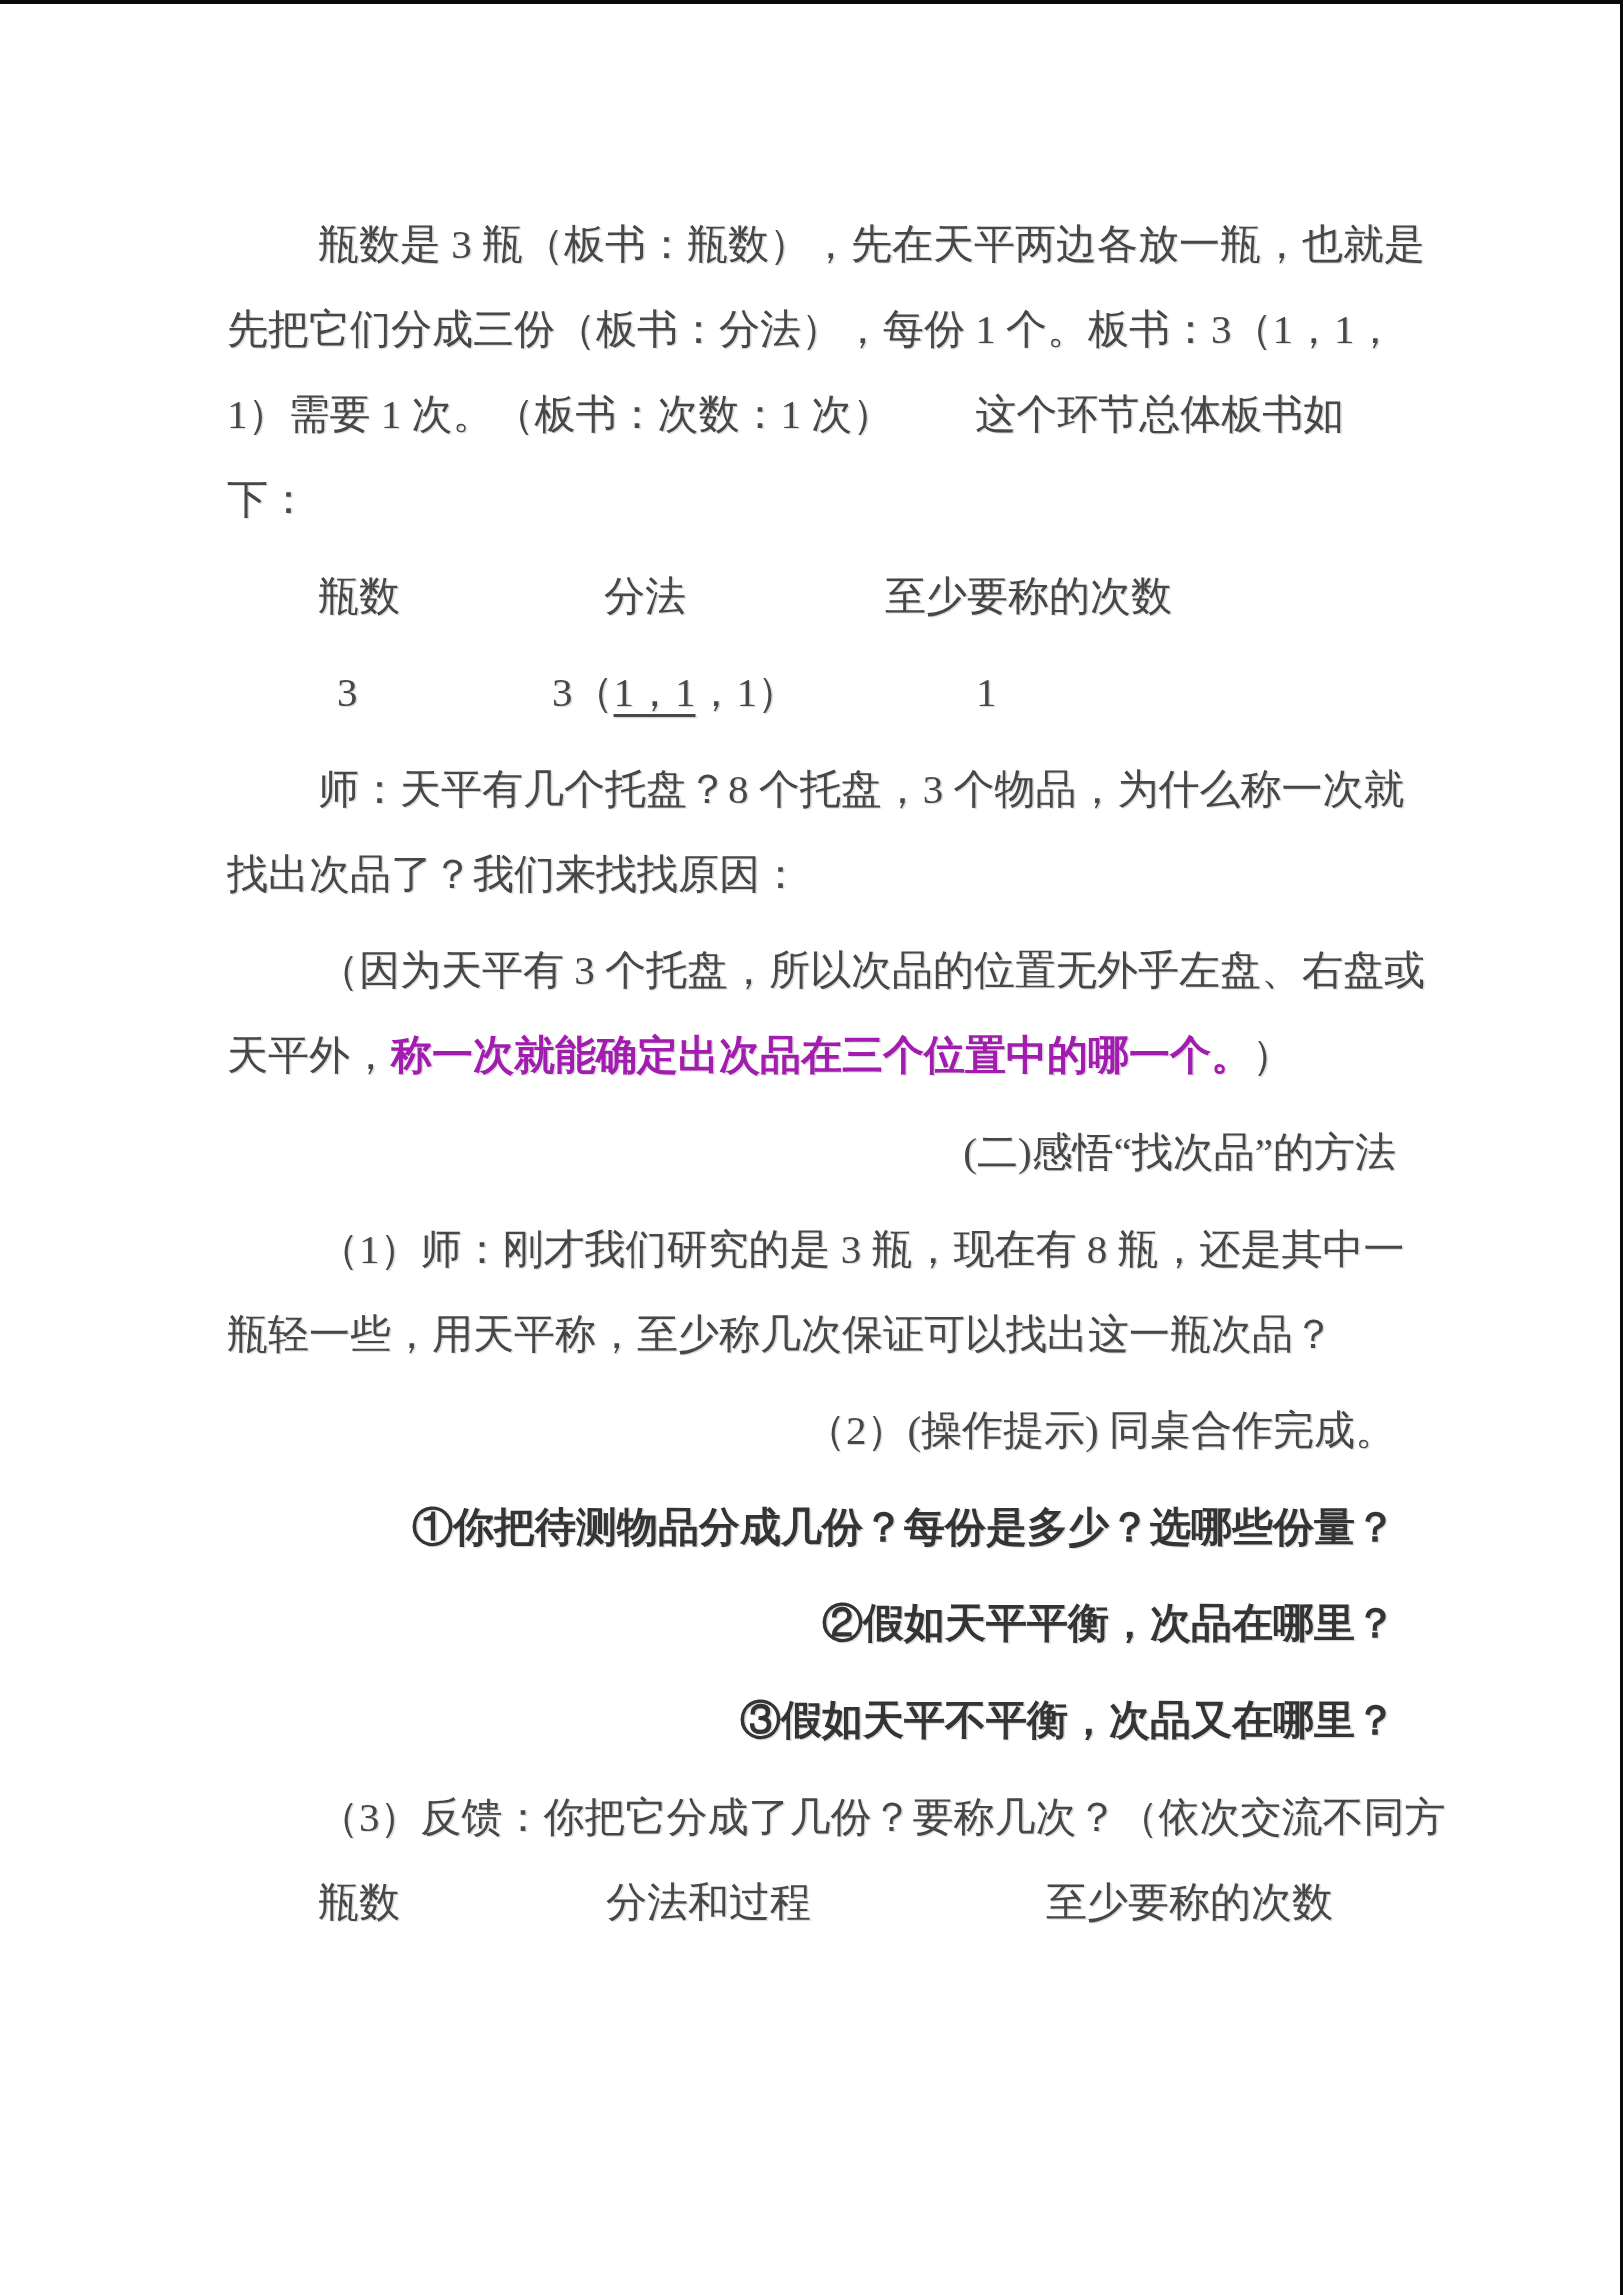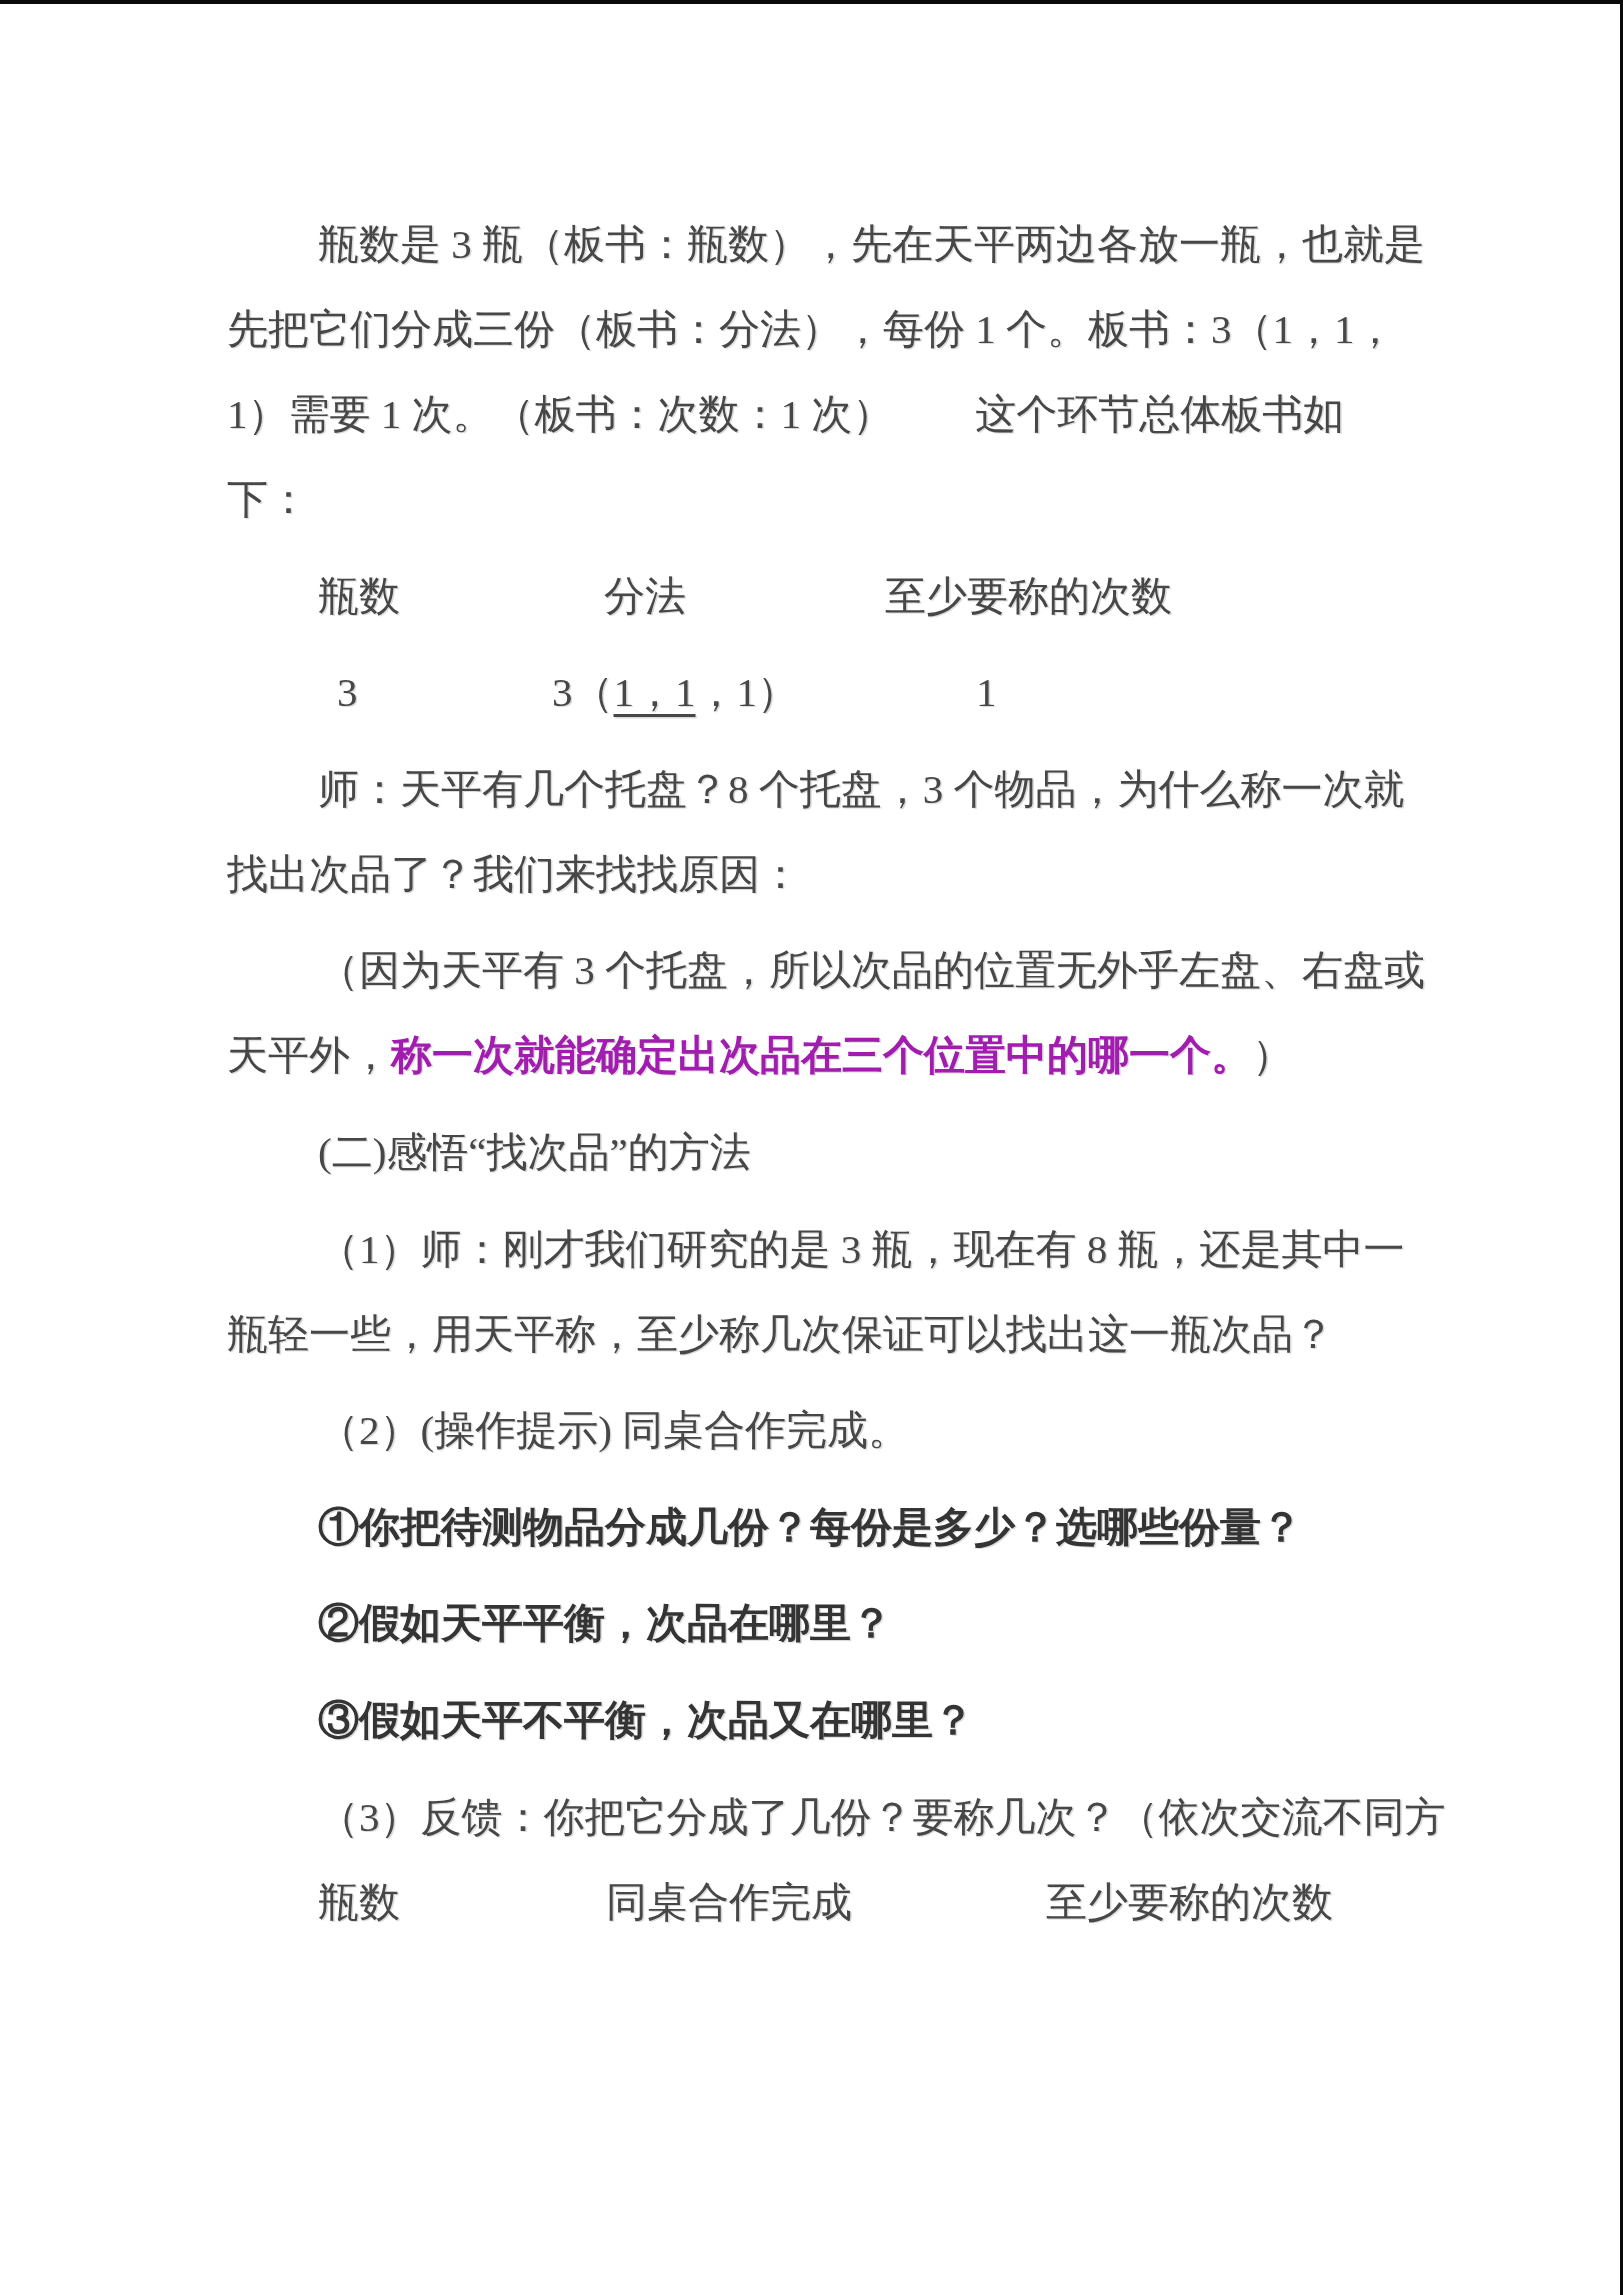--- a/index.html
+++ b/index.html
@@ -35,21 +35,21 @@
     width: 1169px;
     font-size: 41px;
     line-height: 85px;
     color: #474747;
     text-shadow: 1.4px 1.4px 0.7px rgba(130,130,130,0.30);
   }
   .ln {
     margin: 0;
     white-space: pre;
   }
-  .indent { text-indent: 91px; }
+  .indent { text-indent: 91px; text-align: right; }
   .pb { margin-bottom: 11.6px; }
   .b {
     font-weight: 700;
     color: #343434;
   }
   .red {
     color: #a21caf;
     font-weight: 700;
   }
   .row {
@@ -107,19 +107,19 @@
     <p class="ln indent pb">（2）(操作提示) 同桌合作完成。</p>
 
     <p class="ln indent b pb">①你把待测物品分成几份？每份是多少？选哪些份量？</p>
     <p class="ln indent b pb">②假如天平平衡，次品在哪里？</p>
     <p class="ln indent b pb">③假如天平不平衡，次品又在哪里？</p>
 
     <p class="ln indent">（3）反馈：你把它分成了几份？要称几次？（依次交流不同方</p>
 
     <div class="row">
       <span class="cell" style="left:91px">瓶数</span>
-      <span class="cell" style="left:379px">同桌合作完成</span>
+      <span class="cell" style="left:379px">分法和过程</span>
       <span class="cell" style="left:819px">至少要称的次数</span>
     </div>
 
   </div>
 </div>
 
 
 </body></html>

